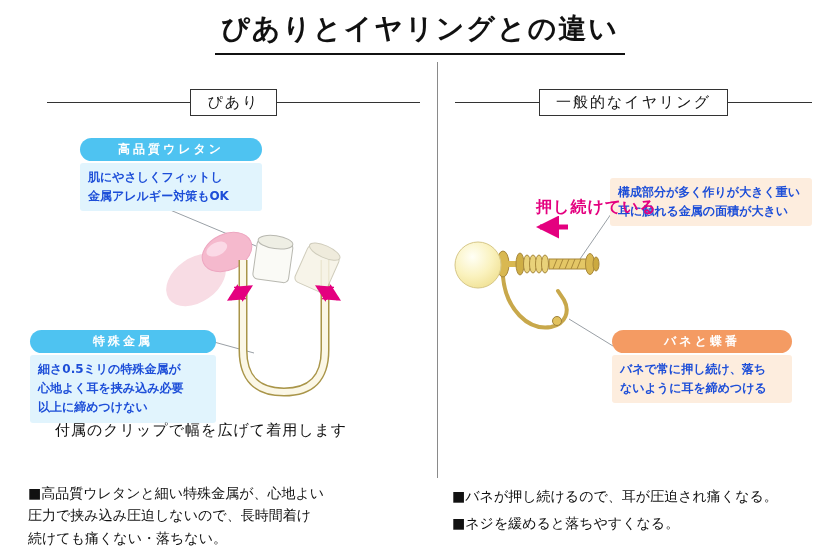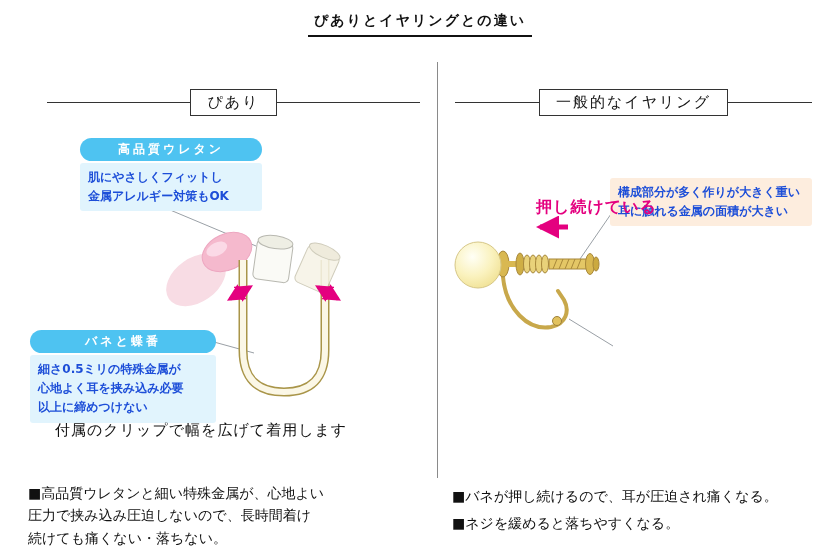--- a/index.html
+++ b/index.html
@@ -3,21 +3,21 @@
 <meta charset="utf-8">
 <style>
   * { margin:0; padding:0; box-sizing:border-box; }
   html,body { background:#fff; }
   .page {
     position:relative; width:840px; height:559px; background:#fff;
     font-family:"DejaVu Sans","Liberation Sans",sans-serif; color:#111; overflow:hidden;
   }
   .title-wrap { position:absolute; top:10px; left:0; width:100%; text-align:center; }
   .title {
-    display:inline-block; font-size:14px; font-weight:bold; letter-spacing:2px;
+    display:inline-block; font-size:28px; font-weight:bold; letter-spacing:2px;
     border-bottom:2.5px solid #111; padding:0 6px 5px;
   }
   .v-divider { position:absolute; left:437px; top:62px; width:1px; height:416px; background:#8a8a8a; }
 
   .label-row { position:absolute; top:89px; height:27px; display:flex; align-items:center; justify-content:center; }
   .label-line { position:absolute; left:0; right:0; top:13px; height:1px; background:#333; }
   .label-box {
     position:relative; background:#fff; border:1px solid #333;
     padding:3px 16px; font-size:15px; letter-spacing:2px; white-space:nowrap;
   }
@@ -137,29 +137,34 @@
     <ellipse cx="156" cy="49" rx="3" ry="7" fill="#CBA93F" stroke="#A8883A" stroke-width="1"></ellipse>
     <line x1="128" y1="12" x2="100" y2="12" stroke="#E4007F" stroke-width="5" marker-end="url(#mArrowL)"></line>
   </svg>
 
   <div class="callout blue" style="left:80px; top:138px; width:182px;">
     <div class="hd">高品質ウレタン</div>
     <div class="bd">肌にやさしくフィットし
 金属アレルギー対策もOK</div>
   </div>
   <div class="callout blue" style="left:30px; top:330px; width:186px;">
-    <div class="hd">バネと蝶番</div>
+    <div class="hd">特殊金属</div>
     <div class="bd">細さ0.5ミリの特殊金属が
 心地よく耳を挟み込み必要
 以上に締めつけない</div>
   </div>
 
   <div class="callout orange" style="left:610px; top:176px; width:202px;">
     <div class="bd">構成部分が多く作りが大きく重い
 耳に触れる金属の面積が大きい</div>
+  </div>
+  <div class="callout orange" style="left:612px; top:330px; width:180px;">
+    <div class="hd">バネと蝶番</div>
+    <div class="bd">バネで常に押し続け、落ち
+ないように耳を締めつける</div>
   </div>
 
   <div class="press-note">押し続けている</div>
 
   <div class="caption">付属のクリップで幅を広げて着用します</div>
 
   <div class="bullets single" style="left:28px; top:482px; width:412px;">■高品質ウレタンと細い特殊金属が、心地よい
 圧力で挟み込み圧迫しないので、長時間着け
 続けても痛くない・落ちない。</div>
 

